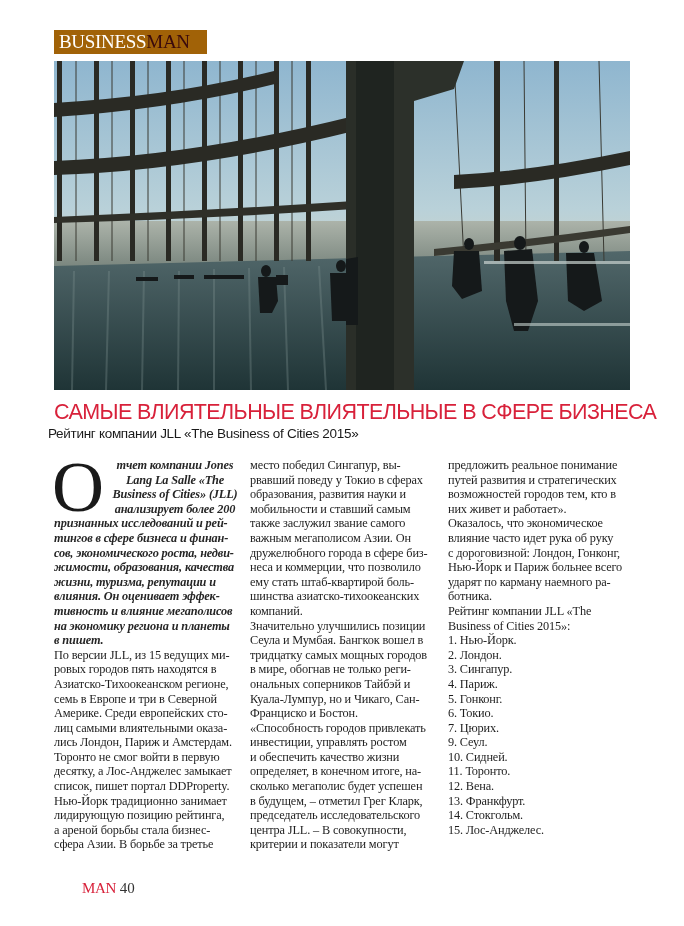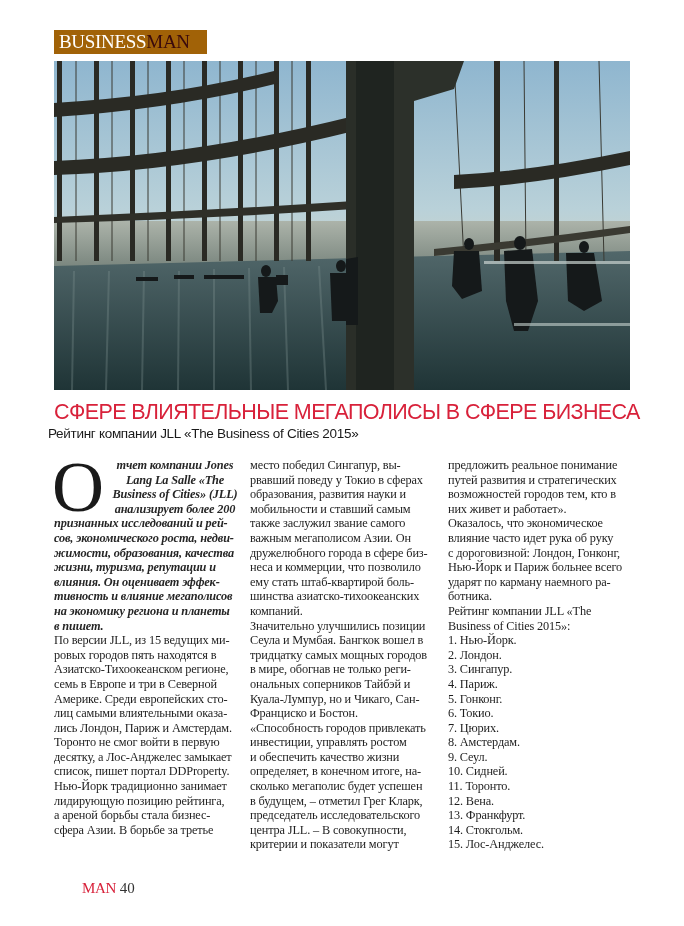--- a/index.html
+++ b/index.html
@@ -128,31 +128,32 @@
       <rect x="120" y="214" width="20" height="4"></rect>
       <rect x="150" y="214" width="22" height="4"></rect>
       <rect x="172" y="214" width="18" height="4"></rect>
     </g>
 
     <rect x="430" y="200" width="146" height="3" fill="#c7d2cf" opacity="0.7"></rect>
     <rect x="460" y="262" width="116" height="3" fill="#c7d2cf" opacity="0.6"></rect>
   </svg>
 </div>
 
-<div class="title">СФЕРЕ ВЛИЯТЕЛЬНЫЕ МЕГАПОЛИСЫ В СФЕРЕ БИЗНЕСА</div>
+<div class="title">САМЫЕ ВЛИЯТЕЛЬНЫЕ ВЛИЯТЕЛЬНЫЕ В СФЕРЕ БИЗНЕСА</div>
 <div class="subtitle">Рейтинг компании JLL «The Business of Cities 2015»</div>
 
 <div class="col col1">
   <div class="dropcap-wrap">
     <span class="dropcap">О</span>
     <span class="line lead indent">тчет компании Jones</span>
     <span class="line lead indent">Lang La Salle «The</span>
     <span class="line lead indent">Business of Cities» (JLL)</span>
     <span class="line lead indent">анализирует более 200</span>
     <span class="line lead">признанных исследований и рей-</span>
+    <span class="line lead">тингов в сфере бизнеса и финан-</span>
     <span class="line lead">сов, экономического роста, недви-</span>
     <span class="line lead">жимости, образования, качества</span>
     <span class="line lead">жизни, туризма, репутации и</span>
     <span class="line lead">влияния. Он оценивает эффек-</span>
     <span class="line lead">тивность и влияние мегаполисов</span>
     <span class="line lead">на экономику региона и планеты</span>
     <span class="line lead">в пишет.</span>
   </div>
   <div>
     <span class="line">По версии JLL, из 15 ведущих ми-</span>
@@ -216,21 +217,20 @@
   <span class="line">Рейтинг компании JLL «The</span>
   <span class="line">Business of Cities 2015»:</span>
   <div>
     <span class="line">1. Нью-Йорк.</span>
     <span class="line">2. Лондон.</span>
     <span class="line">3. Сингапур.</span>
     <span class="line">4. Париж.</span>
     <span class="line">5. Гонконг.</span>
     <span class="line">6. Токио.</span>
     <span class="line">7. Цюрих.</span>
-    <span class="line">8. Амстердам.</span>
     <span class="line">9. Сеул.</span>
     <span class="line">10. Сидней.</span>
     <span class="line">11. Торонто.</span>
     <span class="line">12. Вена.</span>
     <span class="line">13. Франкфурт.</span>
     <span class="line">14. Стокгольм.</span>
     <span class="line">15. Лос-Анджелес.</span>
   </div>
 </div>
 

